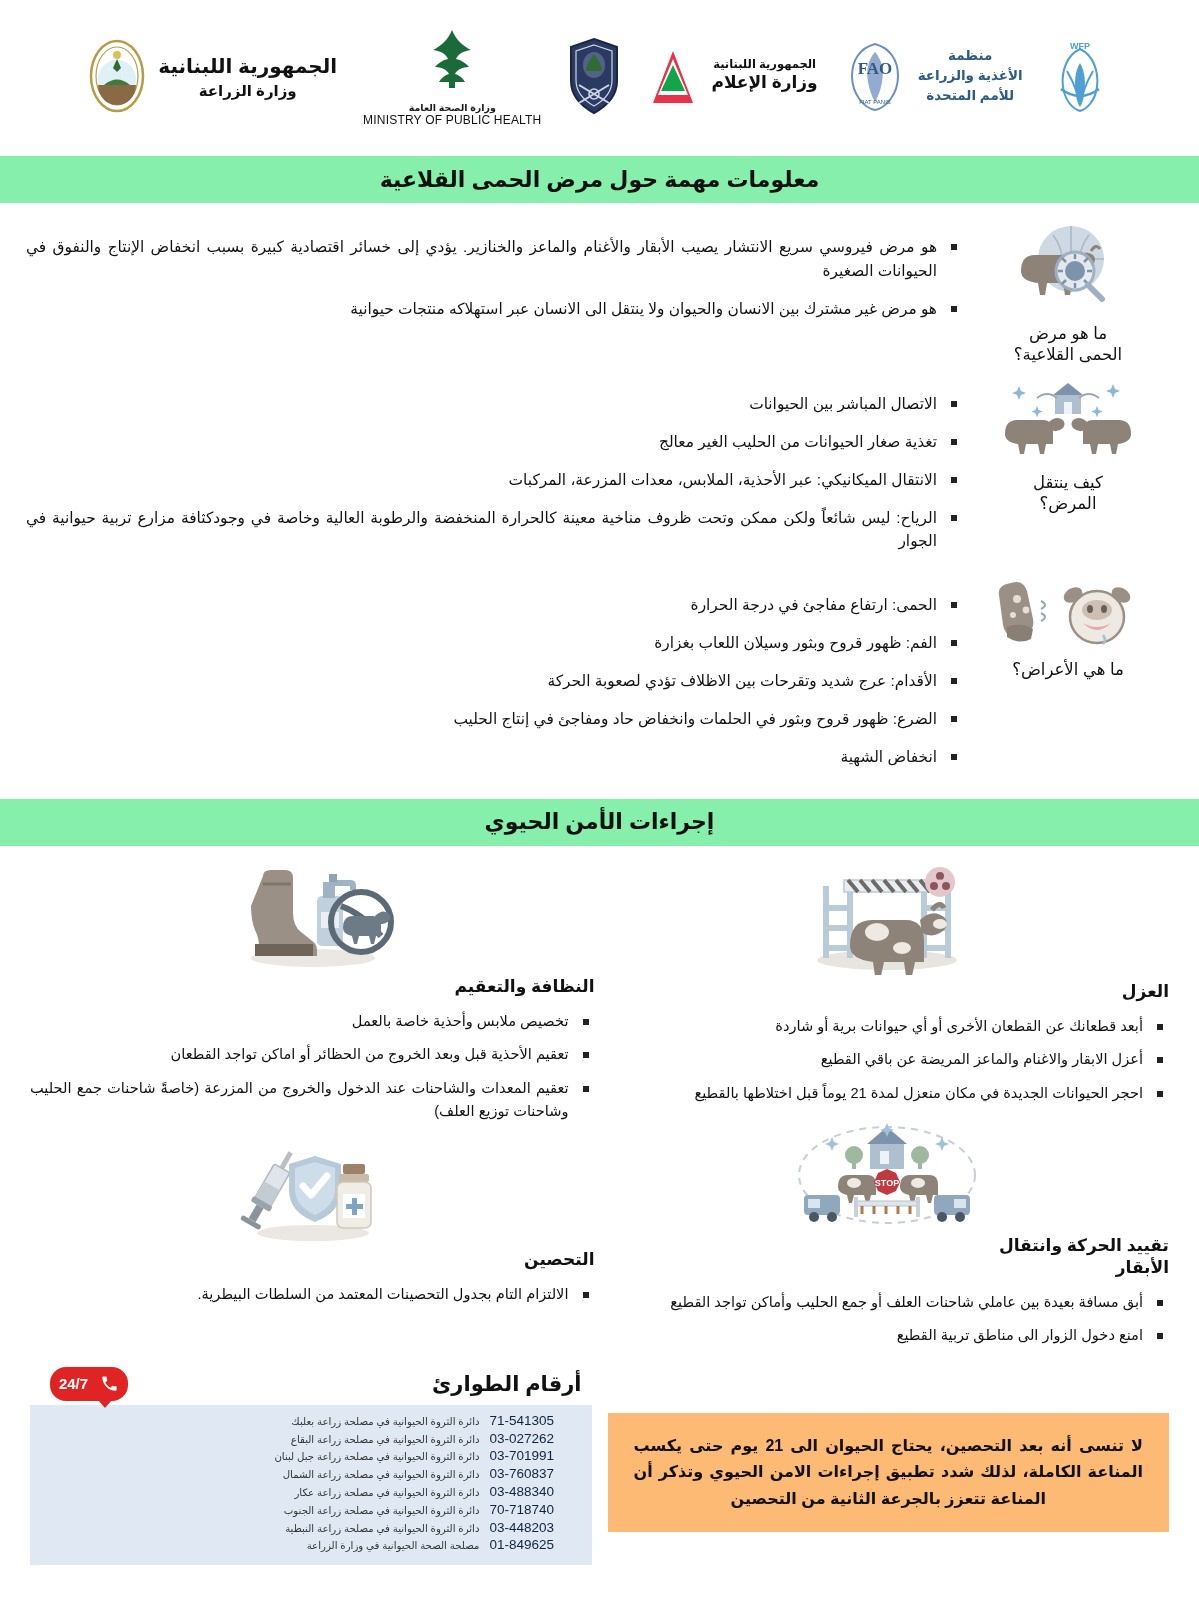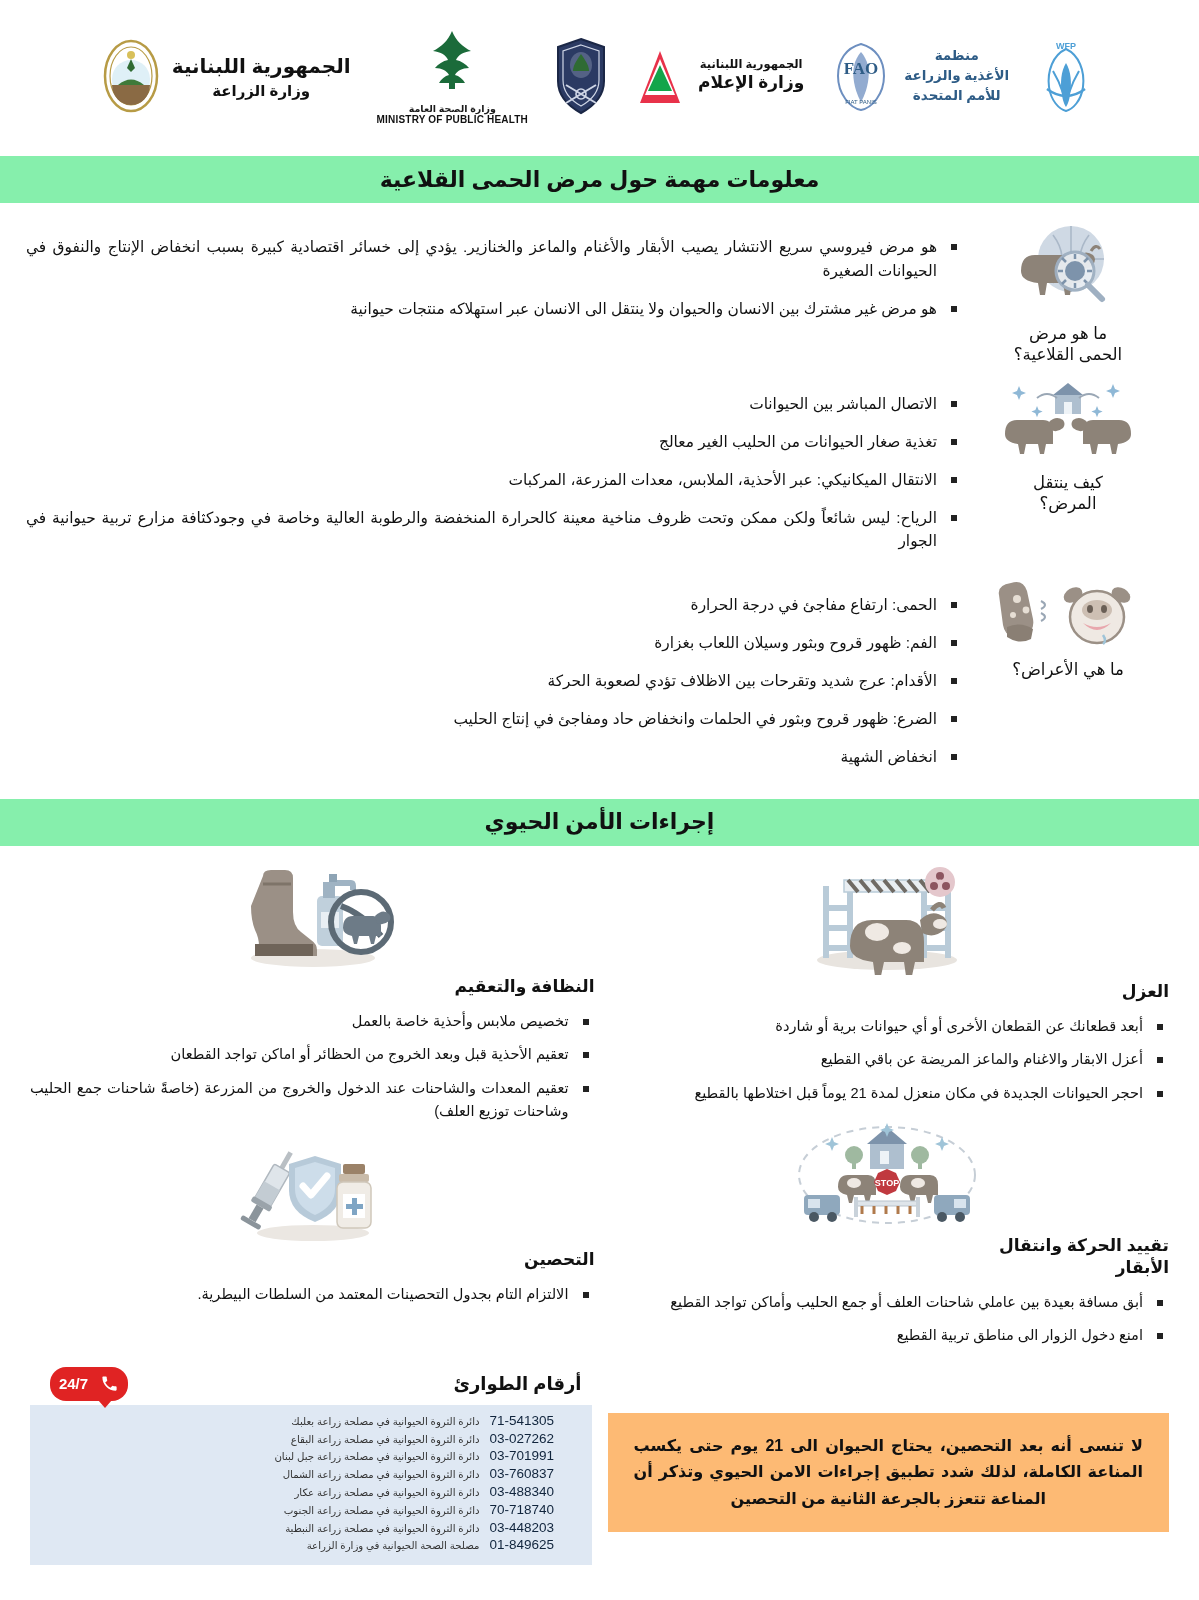--- a/index.html
+++ b/index.html
@@ -46,21 +46,21 @@
   
   .moi-txt { text-align: center; direction: rtl; line-height: 1.35; }
   .moi-small { font-size: 11.5px; color: #111; font-weight: bold; }
   .moi-big { font-size: 17px; color: #111; font-weight: bold; }
   .cedar-flag { width: 52px; height: 62px; }
 
   
   .shield-mark { width: 54px; height: 78px; }
   .moph-wrap { text-align:center; }
   .moph-ar { font-size: 9.5px; font-weight:bold; color:#1a1a1a; letter-spacing:.3px;}
-  .moph-en { font-size: 10px; font-weight: bold; color:#111; letter-spacing:.2px; }
+  .moph-en { font-size: 12px; font-weight: normal; color:#111; letter-spacing:.2px; }
   .rep-txt { text-align: center; direction: rtl; line-height:1.4; }
   .rep-big { font-size: 20px; font-weight: bold; color: #111; }
   .rep-small { font-size: 15px; font-weight: bold; color: #111; }
   .crest { width: 58px; height: 74px; }
 
   
   .banner {
     background: #86efac;
     height: 47px;
     display: flex;
@@ -143,21 +143,21 @@
   .footer {
     display: flex;
     flex-direction: row;
     padding: 4px 30px 0 30px;
     gap: 16px;
     align-items: flex-start;
   }
   .foot-col { width: 50%; }
 
   .emerg-title {
-    font-size: 18px; font-weight: bold; text-align: center;
+    font-size: 21px; font-weight: bold; text-align: center;
     color:#111; margin-bottom: 4px;
   }
   .badge-247 {
     width: 78px; height: 34px; background: #e02323;
     border-radius: 16px; position: relative;
     display:flex; align-items:center; justify-content:center; gap:12px;
     margin-bottom: 4px;
   }
   .badge-247::after {
     content:""; position:absolute; bottom:-7px; right:16px;

